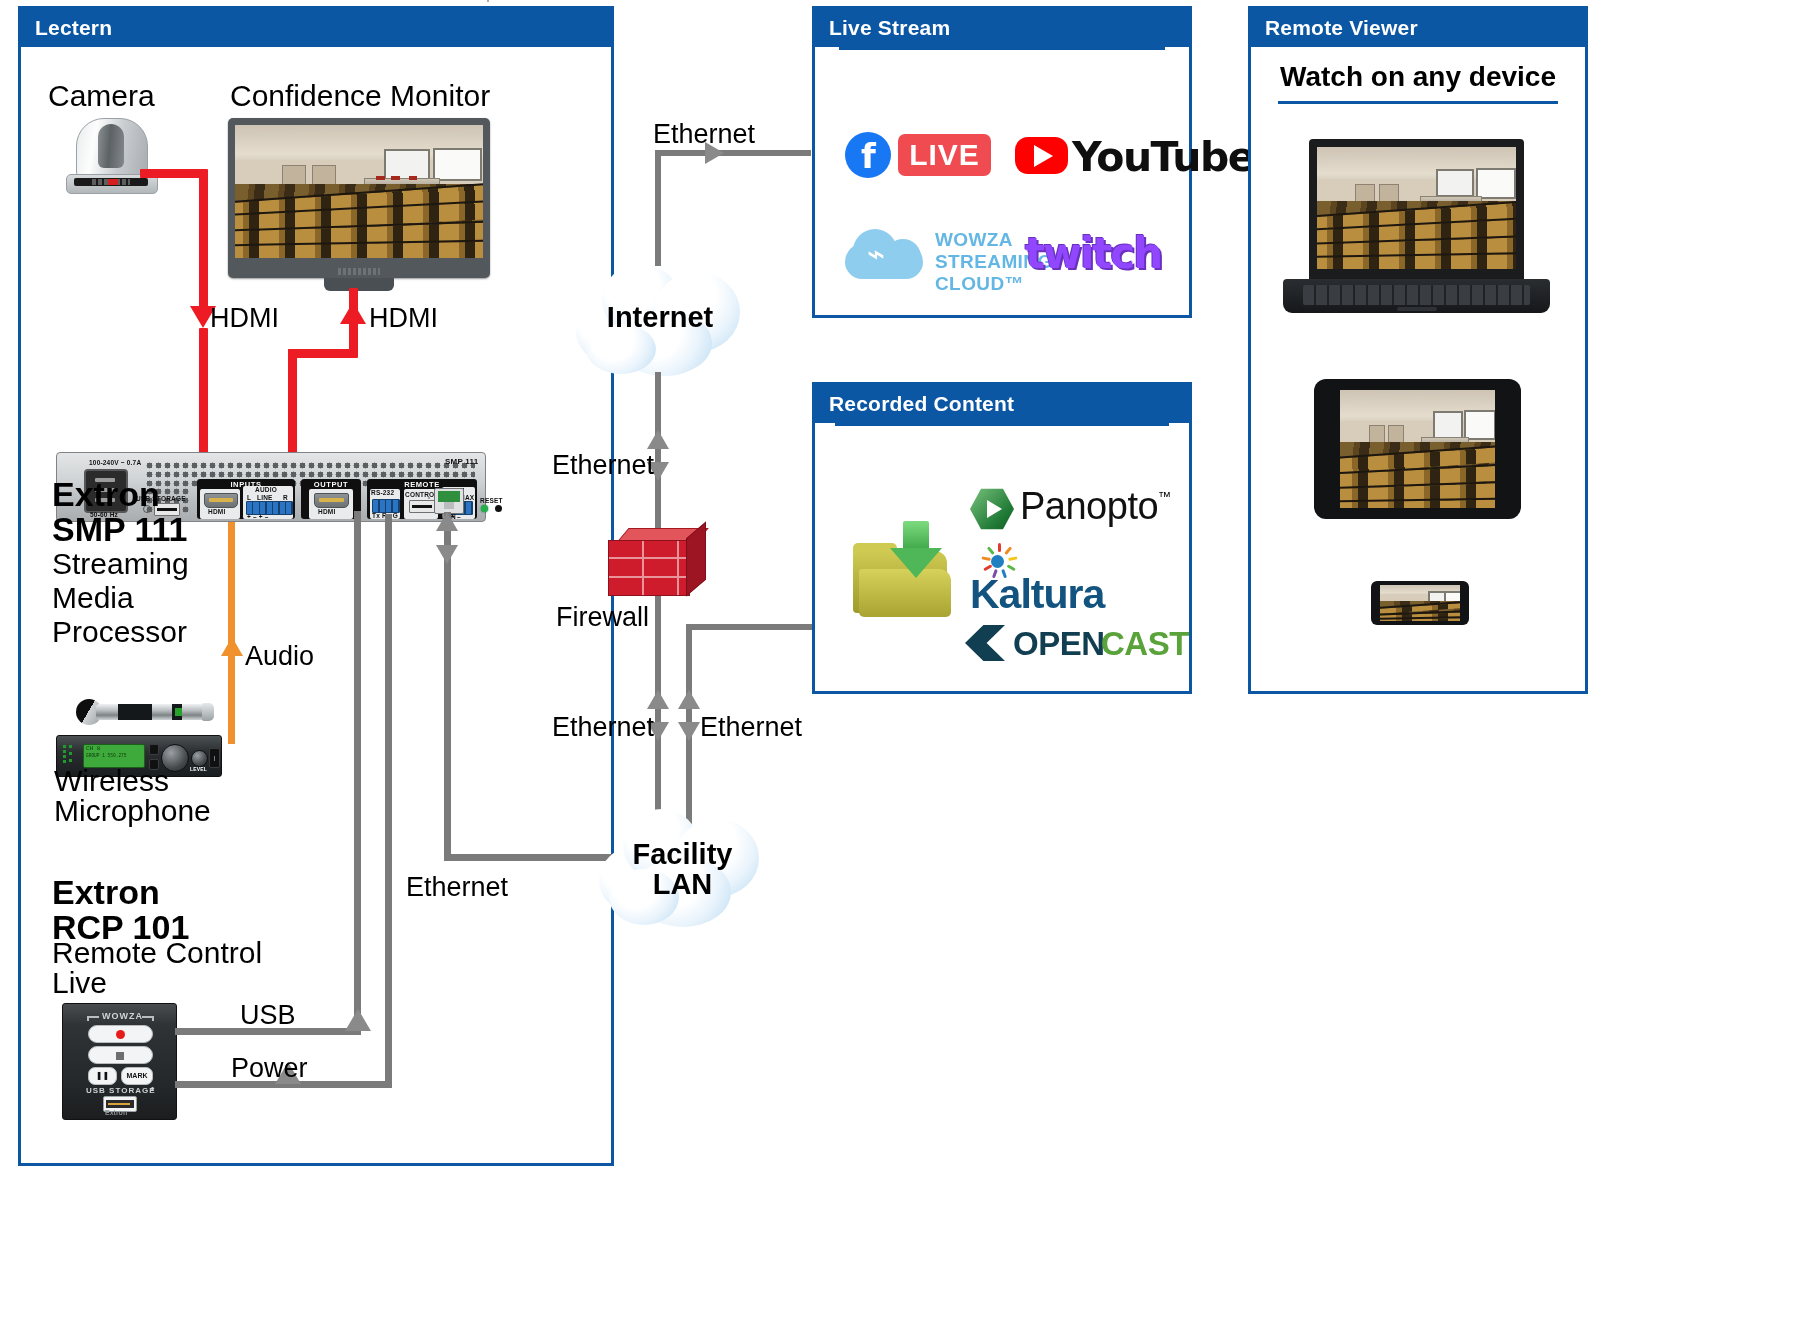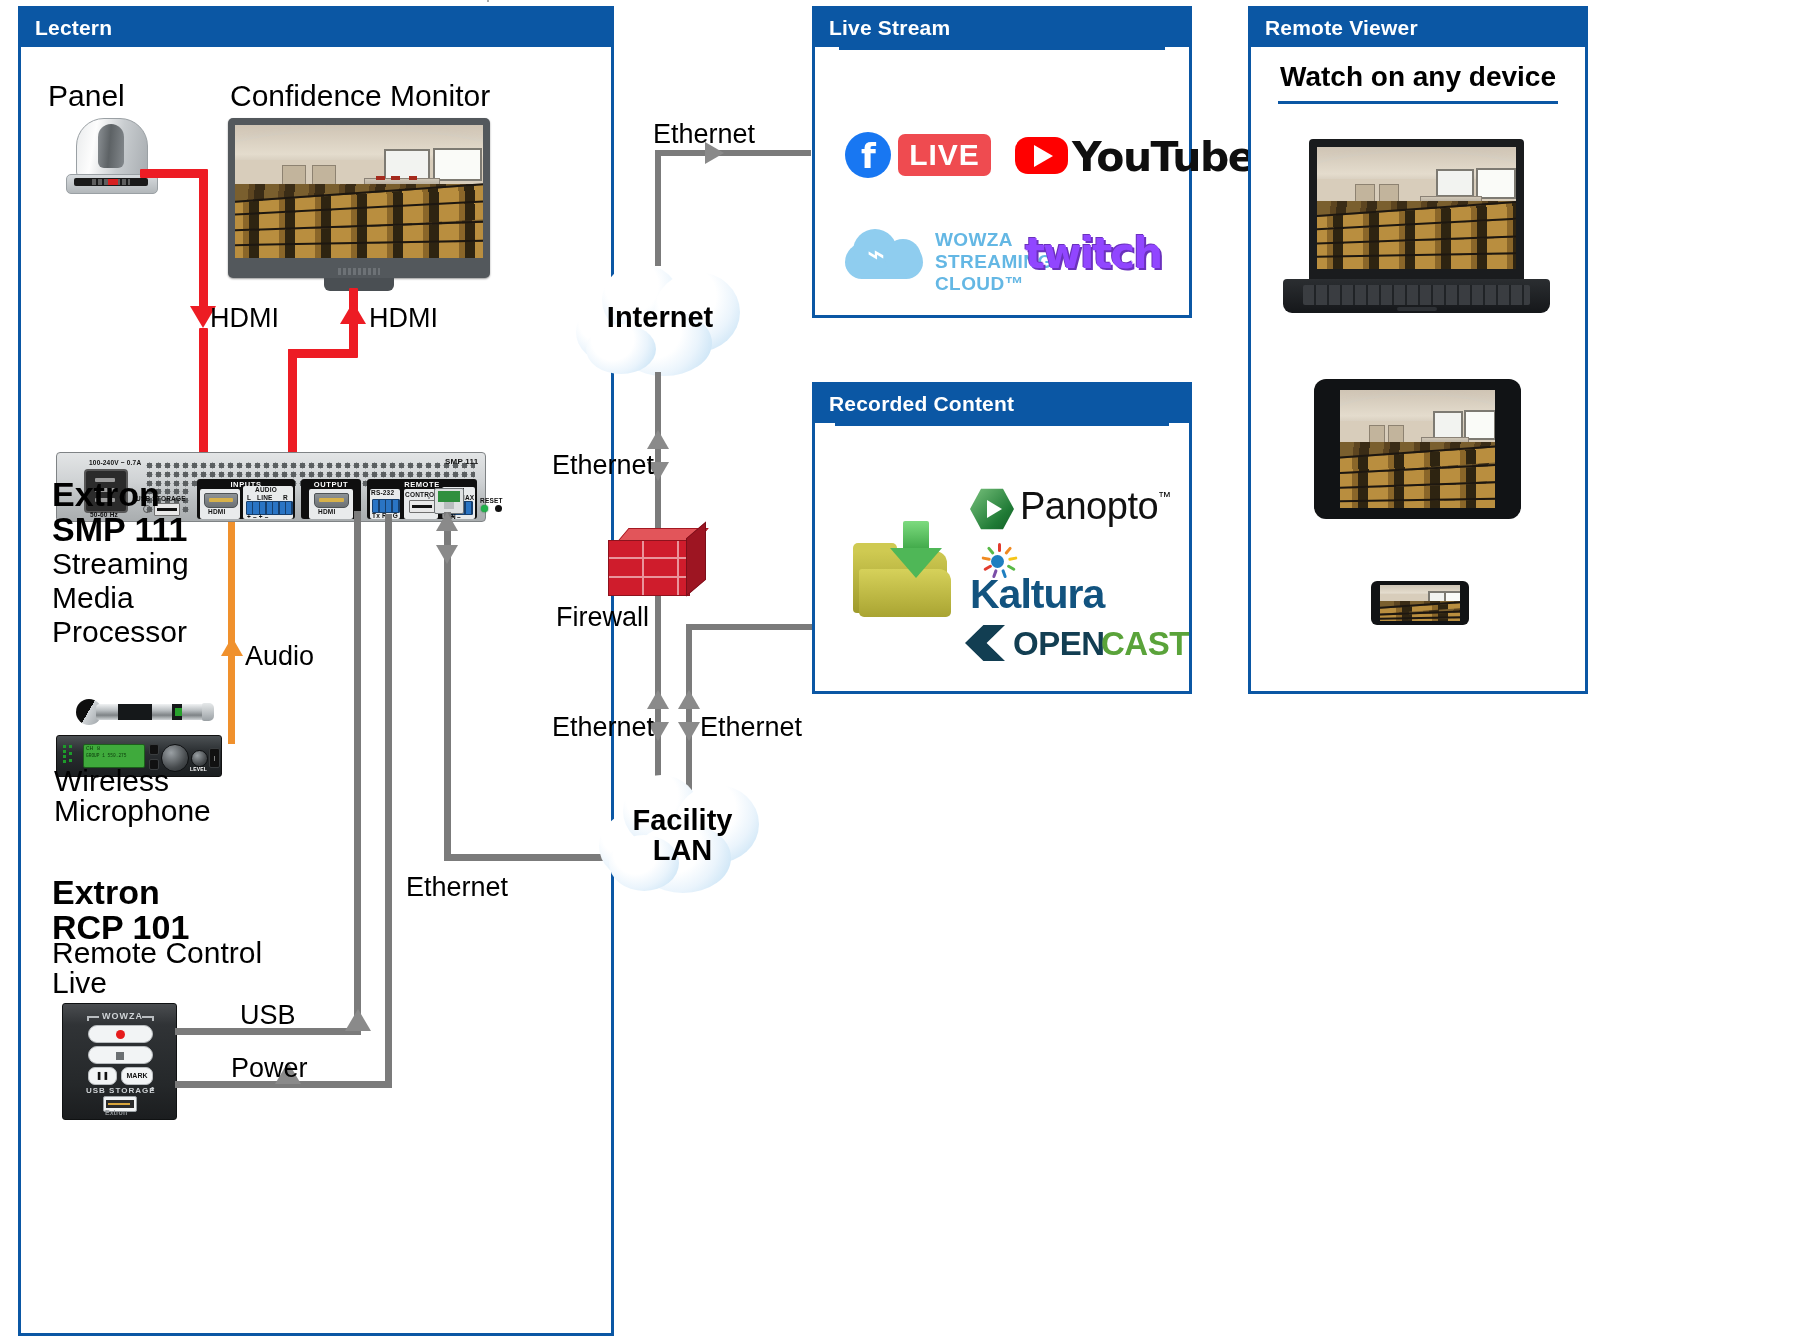--- a/index.html
+++ b/index.html
@@ -196,25 +196,25 @@
   .laptop-kb{position:absolute;background:#202326;border-radius:2px;
      background-image:repeating-linear-gradient(90deg,#3a3d41 0 11px,#202326 11px 13px),
                       repeating-linear-gradient(0deg,#3a3d41 0 6px,#202326 6px 8px);}
   .laptop-tp{position:absolute;background:#2e3135;border-radius:2px;}
   .tablet{position:absolute;background:#111315;border-radius:12px;padding:11px 26px;box-sizing:border-box;}
   .phone{position:absolute;background:#111315;border-radius:6px;padding:4px 9px;box-sizing:border-box;}
 </style>
 </head>
 <body>
 
-<div class="panel" style="left:18px;top:6px;width:596px;height:1330px;">
+<div class="panel" style="left:18px;top:6px;width:596px;height:1160px;">
   <div class="panel-hd">Lectern</div>
 </div>
 
-<div class="cap" style="left:48px;top:80px;">Panel</div>
+<div class="cap" style="left:48px;top:80px;">Camera</div>
 
 <div style="position:absolute;left:62px;top:118px;width:98px;height:80px;">
   <div class="cam-body" style="left:14px;top:0px;width:70px;height:58px;"></div>
   <div class="cam-lens" style="left:36px;top:6px;width:26px;height:44px;"></div>
   <div class="cam-base" style="left:4px;top:56px;width:90px;height:18px;border-radius:5px;"></div>
   <div class="cam-strip" style="left:12px;top:60px;width:74px;height:8px;"></div>
   <div class="abs" style="left:30px;top:61px;width:38px;height:6px;
        background:repeating-linear-gradient(90deg,#5e5e5e 0 4px,#1a1a1a 4px 6px);"></div>
   <div class="abs" style="left:46px;top:61px;width:10px;height:6px;background:#d62020;"></div>
 </div>
@@ -456,21 +456,21 @@
 <div class="ag-u" style="left:647px;top:690px;"></div>
 <div class="ag-d" style="left:647px;top:722px;"></div>
 <div class="lbl" style="left:552px;top:712px;">Ethernet</div>
 
 <div class="w" style="left:686px;top:630px;width:6px;height:194px;"></div>
 <div class="w" style="left:686px;top:624px;width:130px;height:6px;"></div>
 <div class="ag-u" style="left:678px;top:690px;"></div>
 <div class="ag-d" style="left:678px;top:722px;"></div>
 <div class="lbl" style="left:700px;top:712px;">Ethernet</div>
 
-<div class="cloud" style="left:595px;top:761px;width:175px;height:148px;">
+<div class="cloud" style="left:595px;top:795px;width:175px;height:148px;">
   <div class="puff" style="left:4px;top:52px;width:70px;height:66px;"></div>
   <div class="puff" style="left:28px;top:14px;width:76px;height:72px;"></div>
   <div class="puff" style="left:80px;top:24px;width:84px;height:78px;"></div>
   <div class="puff" style="left:40px;top:62px;width:96px;height:70px;"></div>
   <div class="puff" style="left:14px;top:74px;width:70px;height:56px;"></div>
   <div class="txt" style="top:44px;">Facility</div>
   <div class="txt" style="top:74px;">LAN</div>
 </div>
 
 <div class="panel" style="left:812px;top:6px;width:380px;height:312px;">

